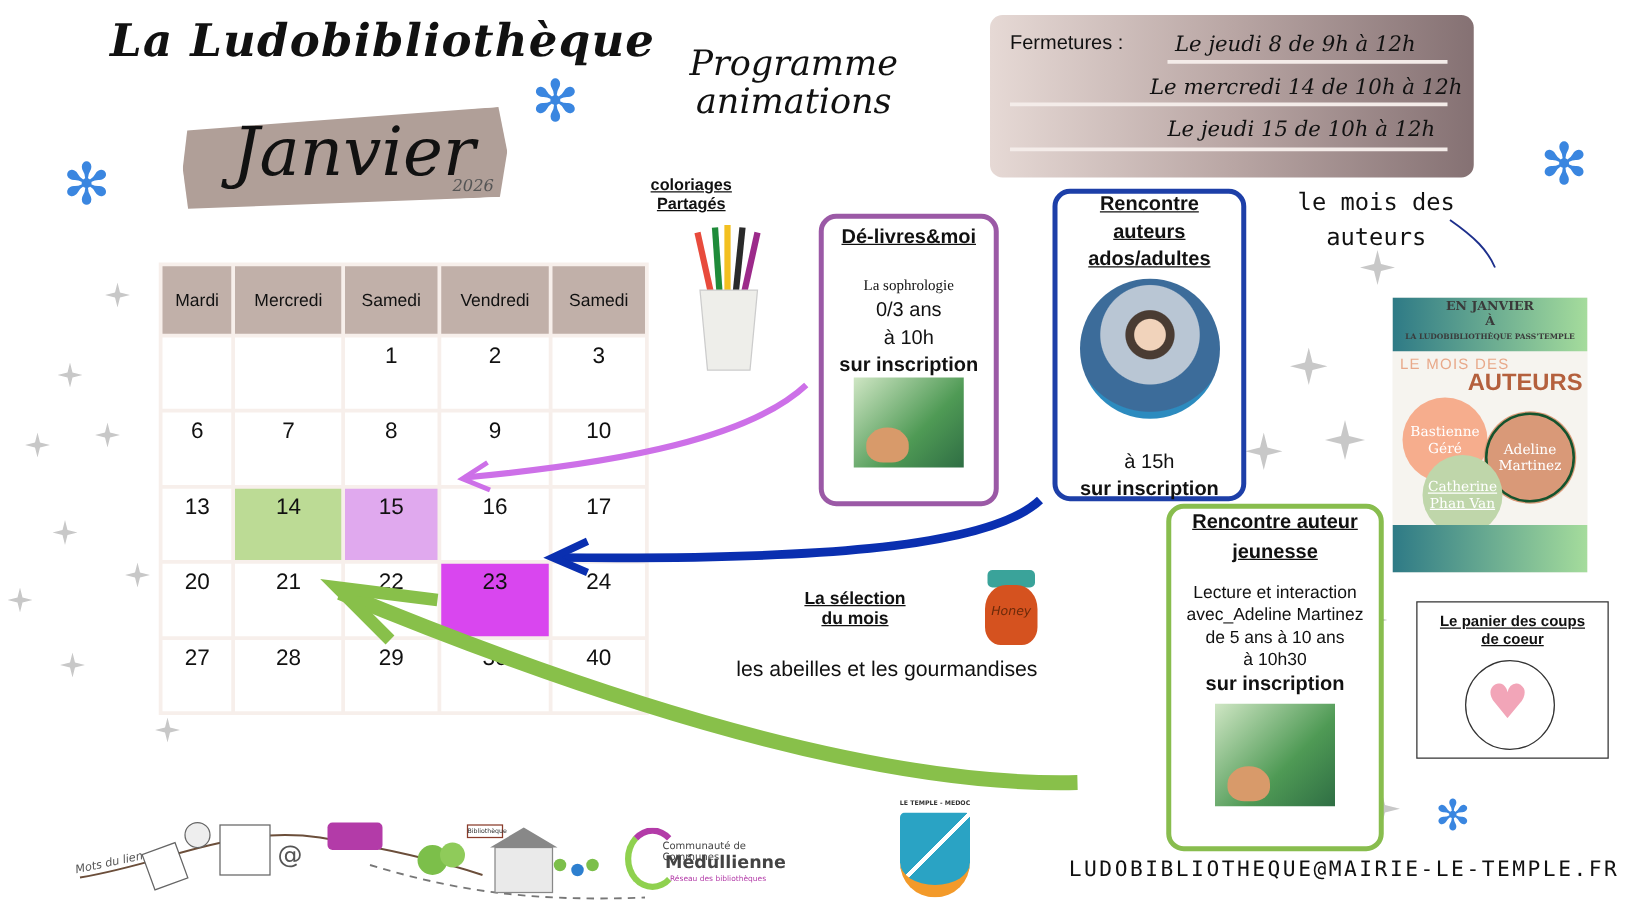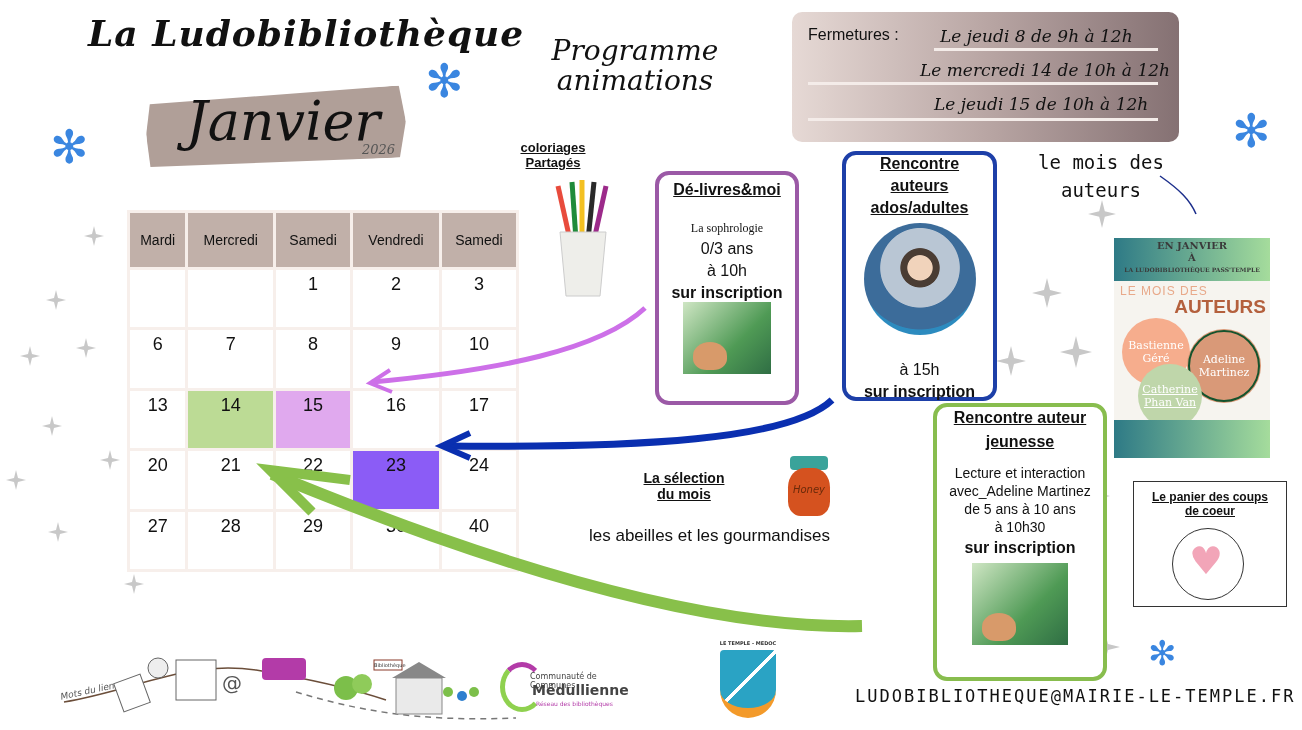--- a/index.html
+++ b/index.html
@@ -17,21 +17,21 @@
   .closures .label{position:absolute;left:16px;top:14px;font-size:16px;font-family:"Liberation Sans",sans-serif;}
   .closures .line{position:absolute;height:3px;background:#f4ece9;}
   .closures .item{position:absolute;font-size:17px;}
   
   .cal{left:127px;top:210px;width:392px;height:362px;background:#f7efeb;}
   .cal table{border-collapse:separate;border-spacing:3px;width:100%;height:100%;}
   .cal th{background:#c1b0a9;font-weight:normal;font-size:14px;height:52px;font-family:"Liberation Sans",sans-serif;}
   .cal td{background:#fff;vertical-align:top;text-align:center;font-size:18px;padding-top:4px;font-family:"Liberation Sans",sans-serif;}
   .cal td.g{background:#bcdb95;}
   .cal td.p{background:#e0a9ee;}
-  .cal td.b{background:#8b5cf6;}
+  .cal td.b{background:#d946ef;}
   
   .card{background:#fff;border-radius:14px;text-align:center;font-family:"Liberation Sans",sans-serif;}
   .card .h{font-weight:bold;text-decoration:underline;}
   .card .b{font-weight:bold;}
   .card1{left:655px;top:171px;width:136px;height:226px;border:4px solid #9b59a6;}
   .card2{left:842px;top:151px;width:147px;height:242px;border:4px solid #1d3fa8;}
   .card3{left:893px;top:403px;width:166px;height:270px;border:4px solid #88bd4e;margin-left:40px;}
   .plantimg{margin:0 auto;width:88px;height:72px;background:linear-gradient(135deg,#cfe6c4,#4f9a55 60%,#2f6e44);position:relative;}
   .plantimg .pot{position:absolute;left:10px;bottom:4px;width:34px;height:28px;border-radius:50% 50% 40% 40%;background:#d89a6a;}
   .photo{width:112px;height:112px;border-radius:50%;margin:6px auto 0;background:radial-gradient(circle at 50% 40%,#f1d3bb 0 14%,#4a3c33 15% 22%,#b9c6d4 23% 45%,#3c6c9a 46% 70%,#2c8bbf 71%);}

